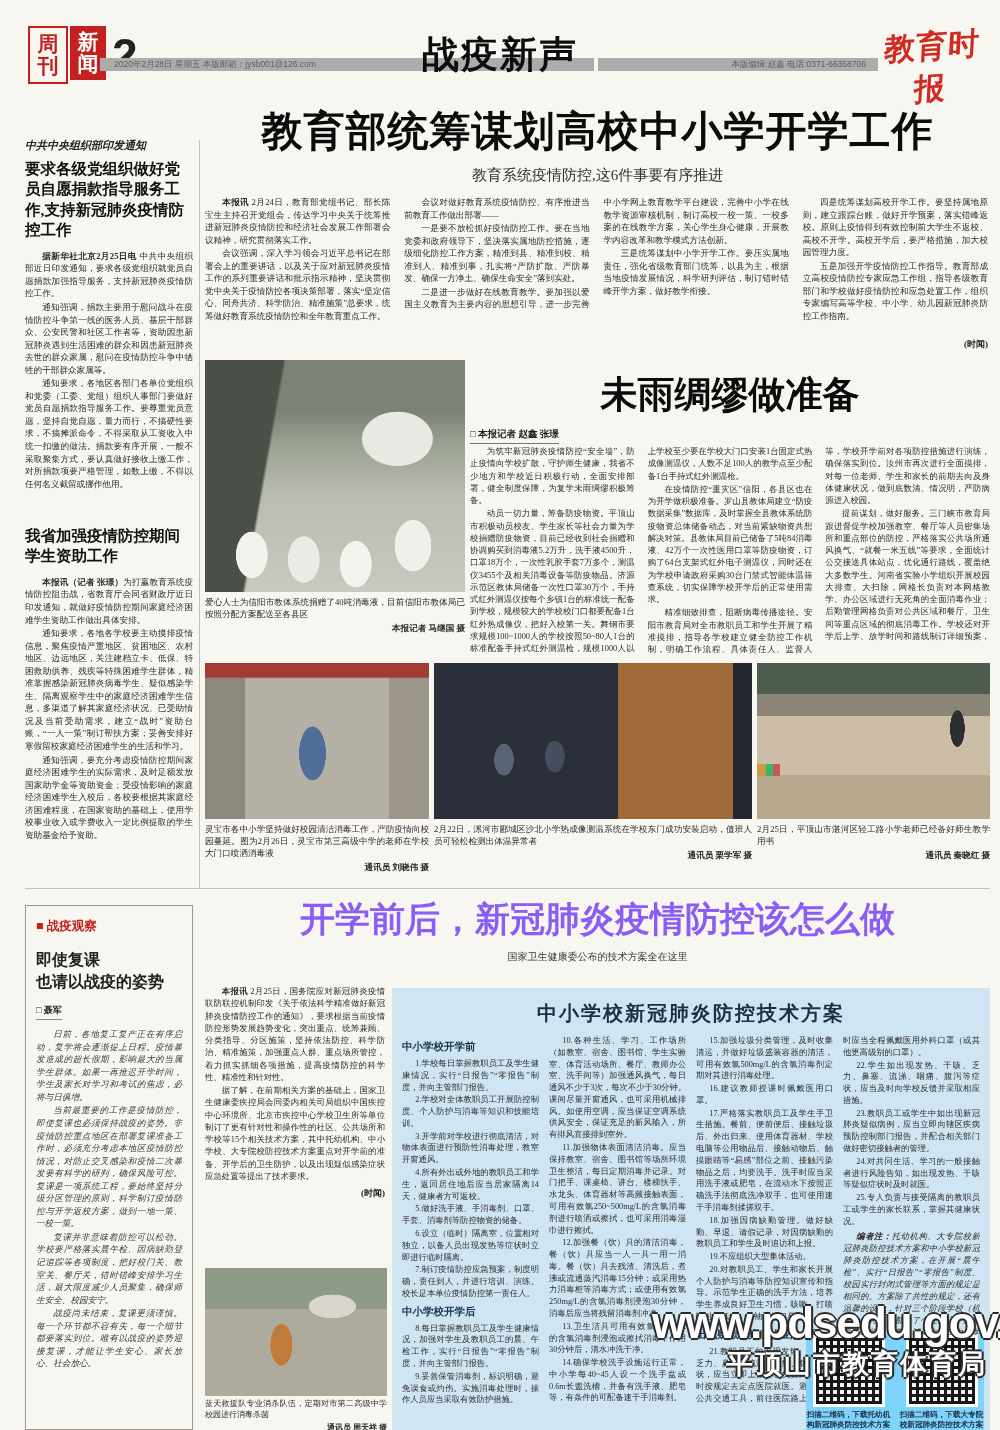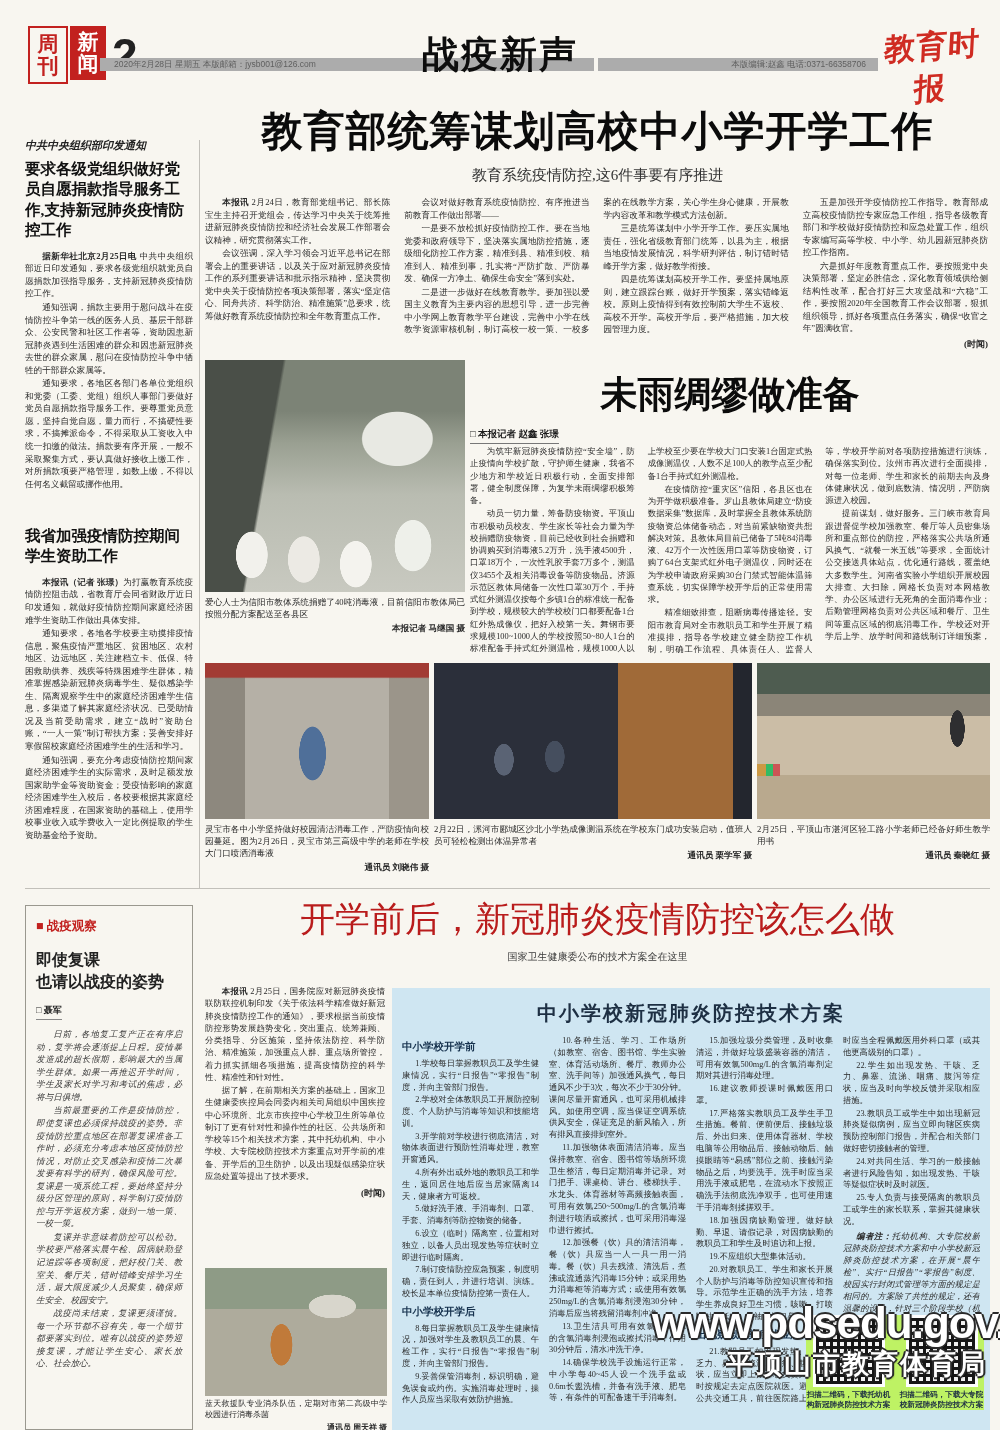--- a/index.html
+++ b/index.html
@@ -48,34 +48,34 @@
   
   .photo{position:absolute;overflow:hidden;}
   .cap{position:absolute;font-size:8.6px;line-height:1.4;text-align:justify;color:#2a2a2a;}
   .credit{text-align:right;font-weight:bold;margin-top:2px;}
   
   .prep-hl{position:absolute;left:470px;top:370px;width:520px;text-align:center;font-size:37px;font-weight:900;color:#0b0b0b;}
   .prep-byline{position:absolute;left:470px;top:428px;font-size:9.5px;font-weight:bold;border-bottom:1px solid #777;padding-bottom:2px;}
   .prep-body{position:absolute;left:470px;top:446px;width:520px;height:214px;overflow:hidden;column-count:3;column-gap:13px;}
   .prep-body .para,.guide-left .para{font-size:8.4px;}
   
-  .guide-hl{position:absolute;left:205px;top:896px;width:785px;text-align:center;font-size:35px;font-weight:400;color:#b91c1c;}
+  .guide-hl{position:absolute;left:205px;top:896px;width:785px;text-align:center;font-size:35px;font-weight:700;color:#8b5cf6;}
   .guide-sub{position:absolute;left:205px;top:950px;width:785px;text-align:center;font-size:10px;color:#3a3a3a;}
   .guide-left{position:absolute;left:205px;top:986px;width:180px;height:278px;overflow:hidden;}
   .guide-sign{text-align:right;font-size:9px;font-weight:bold;margin-top:4px;}
   
   .plan{position:absolute;left:392px;top:988px;width:598px;height:442px;background:#cfe6f2;
         box-sizing:border-box;padding:10px 10px 8px;overflow:hidden;}
   .plan-title{text-align:center;font-size:20px;font-weight:bold;color:#1d2f43;letter-spacing:2px;margin:2px 0 8px;}
   .plan-cols{column-count:4;column-gap:10px;height:388px;overflow:hidden;}
   .blk-h{font-weight:bold;text-align:left;color:#16324e;font-size:10.5px;margin:5px 0 4px;break-after:avoid;}
   .blk-p{font-size:8.3px;line-height:1.42;text-align:justify;text-indent:1.6em;margin:0 0 1px;color:#2b2b2b;}
   .blk-note{font-size:8.3px;line-height:1.45;text-align:justify;text-indent:1.6em;font-style:italic;color:#2b2b2b;margin-top:3px;}
   
-  .qr-block{position:absolute;right:6px;bottom:20px;width:178px;display:flex;gap:8px;background:#bef264;z-index:3;justify-content:flex-end;}
+  .qr-block{position:absolute;right:6px;bottom:0;width:178px;display:flex;gap:8px;background:#7dd3fc;z-index:3;justify-content:flex-end;}
   .qr-unit{width:85px;text-align:center;}
   .qr{width:72px;height:72px;margin:0 auto;background:#fdfdfd;padding:3px;box-sizing:border-box;}
   .qr-px{width:100%;height:100%;
      background-image:repeating-linear-gradient(0deg,#161616 0 3px,transparent 3px 7px),
                       repeating-linear-gradient(90deg,#161616 0 3px,#f1f1f1 3px 7px);}
   .qr-cap{font-size:7.6px;line-height:1.35;font-weight:bold;color:#1d2f43;margin-top:3px;text-align:center;}
   .wm{position:absolute;z-index:6;color:#fff;font-weight:900;white-space:nowrap;
       font-family:"Liberation Sans","DejaVu Sans",sans-serif;
       text-shadow:-2px 0 #2a2a2a,2px 0 #2a2a2a,0 -2px #2a2a2a,0 2px #2a2a2a,1px 1px 2px #000;}
   .wm-url{left:652px;top:1298px;font-size:44px;letter-spacing:-1px;}
@@ -135,21 +135,20 @@
   <div class="lead-sub">教育系统疫情防控,这6件事要有序推进</div>
   <div class="lead-body">
       <div class="para"><b>本报讯</b> 2月24日，教育部党组书记、部长陈宝生主持召开党组会，传达学习中央关于统筹推进新冠肺炎疫情防控和经济社会发展工作部署会议精神，研究贯彻落实工作。</div>
       <div class="para">会议强调，深入学习领会习近平总书记在部署会上的重要讲话，以及关于应对新冠肺炎疫情工作的系列重要讲话和批示指示精神，坚决贯彻党中央关于疫情防控各项决策部署，落实“坚定信心、同舟共济、科学防治、精准施策”总要求，统筹做好教育系统疫情防控和全年教育重点工作。</div>
       <div class="para">会议对做好教育系统疫情防控、有序推进当前教育工作做出部署——</div>
       <div class="para">一是要不放松抓好疫情防控工作。要在当地党委和政府领导下，坚决落实属地防控措施，逐级细化防控工作方案，精准到县、精准到校、精准到人、精准到事，扎实将“严防扩散、严防暴发、确保一方净土、确保生命安全”落到实处。</div>
       <div class="para">二是进一步做好在线教育教学。要加强以爱国主义教育为主要内容的思想引导，进一步完善中小学网上教育教学平台建设，完善中小学在线教学资源审核机制，制订高校一校一策、一校多案的在线教学方案，关心学生身心健康，开展教学内容改革和教学模式方法创新。</div>
       <div class="para">三是统筹谋划中小学开学工作。要压实属地责任，强化省级教育部门统筹，以县为主，根据当地疫情发展情况，科学研判评估，制订错时错峰开学方案，做好教学衔接。</div>
       <div class="para">四是统筹谋划高校开学工作。要坚持属地原则，建立跟踪台账，做好开学预案，落实错峰返校。原则上疫情得到有效控制前大学生不返校、高校不开学。高校开学后，要严格措施，加大校园管理力度。</div>
       <div class="para">五是加强开学疫情防控工作指导。教育部成立高校疫情防控专家应急工作组，指导各级教育部门和学校做好疫情防控和应急处置工作，组织专家编写高等学校、中小学、幼儿园新冠肺炎防控工作指南。</div>
-      <div class="para">六是抓好年度教育重点工作。要按照党中央决策部署，坚定必胜信念，深化教育领域供给侧结构性改革，配合打好三大攻坚战和“六稳”工作，要按照2020年全国教育工作会议部署，狠抓组织领导，抓好各项重点任务落实，确保“收官之年”圆满收官。</div>
     </div>
   <div class="sign lead-sign">(时闻)</div>
 
   <div class="photo" style="left:205px;top:360px;width:260px;height:232px;
        background:
          radial-gradient(ellipse 26px 38px at 18% 84%,#f2f1ec 0 60%,transparent 62%),
          radial-gradient(ellipse 26px 38px at 38% 86%,#eceae4 0 60%,transparent 62%),
          radial-gradient(ellipse 26px 38px at 58% 88%,#f4f3ee 0 60%,transparent 62%),
          radial-gradient(ellipse 30px 42px at 80% 80%,#eef0ea 0 60%,transparent 62%),
          radial-gradient(ellipse 60px 46px at 74% 34%,#e8e9e3 0 58%,transparent 60%),

